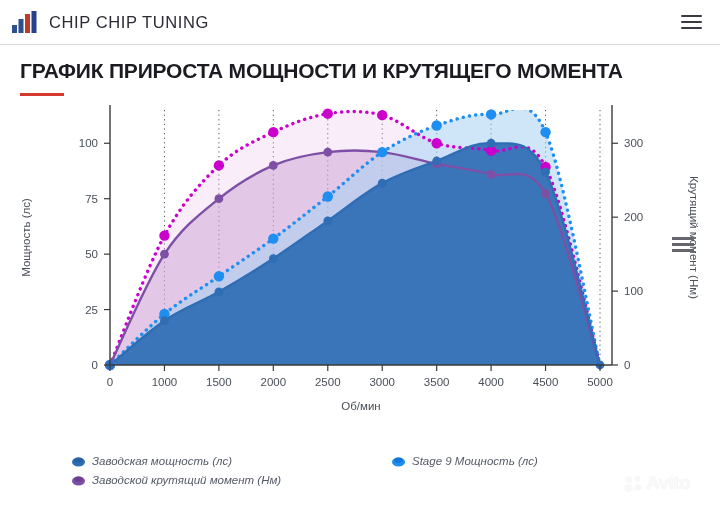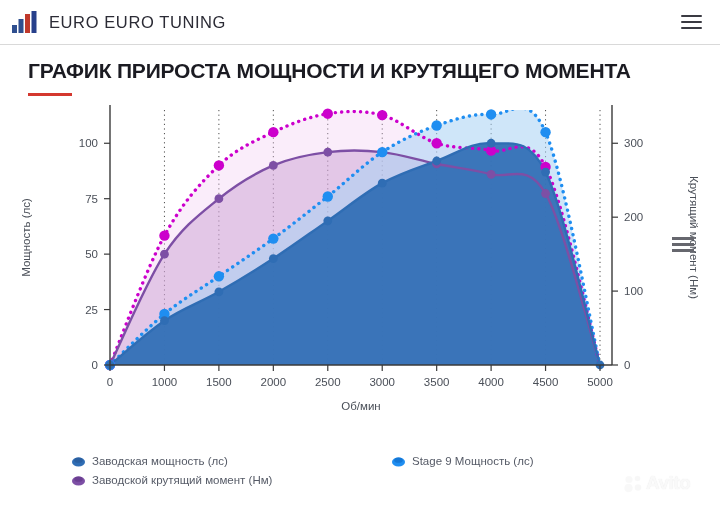--- a/index.html
+++ b/index.html
@@ -23,39 +23,39 @@
   #brand-logo{display:block;}
   #brand-name{
     font-size:16.5px;letter-spacing:.6px;color:#2b2b35;
     font-family:"Liberation Sans", sans-serif;font-weight:400;
     white-space:nowrap;
   }
   #hamburger{margin-left:auto;display:flex;flex-direction:column;gap:4px;cursor:pointer;padding:4px;}
   #hamburger span{display:block;width:21px;height:2px;background:#3a3a42;border-radius:1px;}
 
   
-  #title-block{padding:14px 16px 0 28px;}
+  #title-block{padding:14px 16px 0 20px;}
   #page-title{
     font-size:21px;font-weight:bold;color:#1b1b22;
     letter-spacing:-0.2px;line-height:1.1;margin:0;white-space:nowrap;
   }
   #title-rule{width:44px;height:3px;background:#d4382f;margin-top:11px;}
 
   
   #chart-wrap{position:relative;width:720px;height:380px;margin-top:4px;}
   svg#chart{display:block;}
   #chart-menu{position:absolute;left:672px;top:137px;display:flex;flex-direction:column;gap:3px;cursor:pointer;}
   #chart-menu span{display:block;width:22px;height:3px;background:#66676e;}
 
   
   #legend{
     position:absolute;left:0;top:455px;width:596px;
     display:grid;grid-template-columns:320px 300px;
     row-gap:7px;column-gap:0;
-    padding-left:72px;box-sizing:border-box;
+    padding-left:72px;box-sizing:border-box;font-style:italic;
   }
   .legend-item{display:flex;align-items:center;gap:7px;cursor:pointer;}
   .legend-label{font-size:11.5px;color:#555a66;white-space:nowrap;}
   .legend-marker{width:13px;height:11px;flex:0 0 auto;}
 
   
   #watermark{
     position:absolute;left:624px;top:472px;
     display:flex;align-items:center;gap:3px;
     opacity:.45;pointer-events:none;
@@ -70,21 +70,21 @@
 <body>
 
 <div id="site-header">
   <div id="brand">
     <svg id="brand-logo" width="28" height="22" viewBox="0 0 28 22">
       <rect x="0" y="14" width="5" height="8" fill="#2f4f8f"></rect>
       <rect x="6.5" y="8" width="5" height="14" fill="#2f4f8f"></rect>
       <rect x="13" y="3" width="5" height="19" fill="#c0392b"></rect>
       <rect x="19.5" y="0" width="5" height="22" fill="#27408b"></rect>
     </svg>
-    <span id="brand-name">EURO EURO TUNING</span>
+    <span id="brand-name">CHIP CHIP TUNING</span>
   </div>
   <div id="hamburger">
     <span></span>
       <span></span>
       <span></span>
   </div>
 </div>
 
 <div id="title-block">
   <h1 id="page-title">ГРАФИК ПРИРОСТА МОЩНОСТИ И КРУТЯЩЕГО МОМЕНТА</h1>

